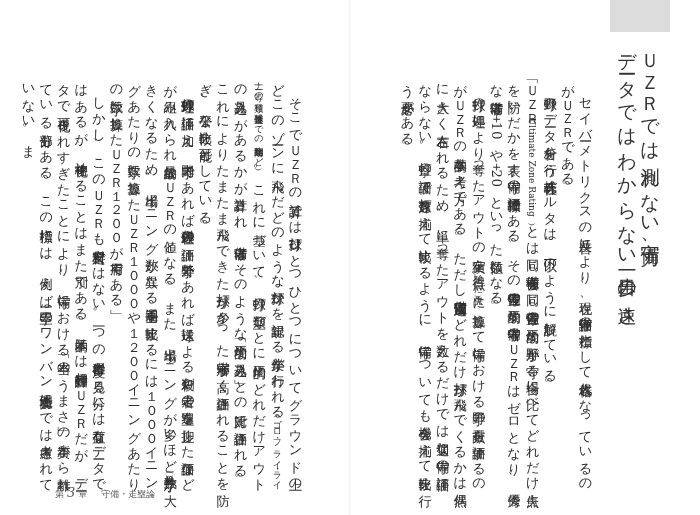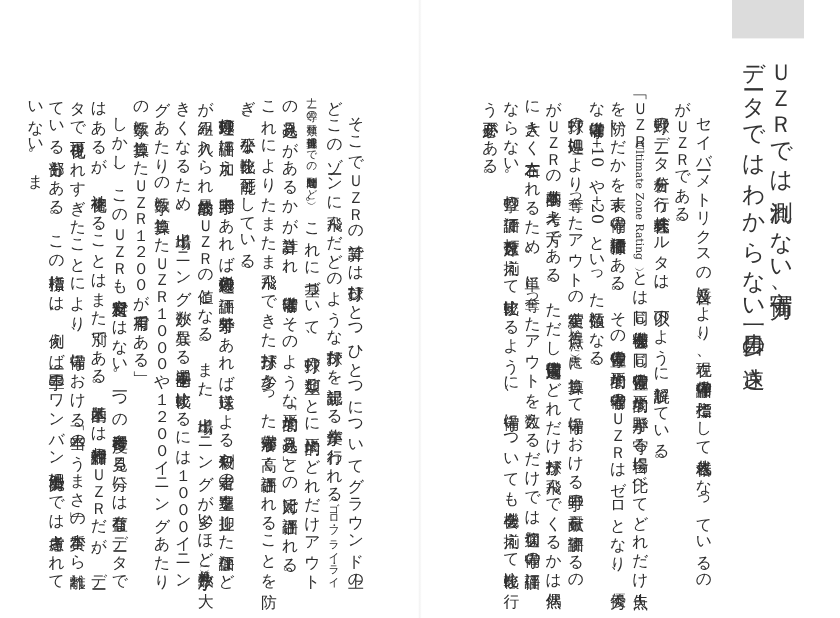--- a/index.html
+++ b/index.html
@@ -42,13 +42,16 @@
 
   <div class="page-num pn-right">147</div>
 
   <div class="col-block left-block">
     <p class="para"><span>そこでＵＺＲの計算では打球ひとつひとつについてグラウンド上のどこのゾーンに飛んだどのような打球かを記録する作業が行われる</span><span class="small">（ゴロ・フライ・ライナー等の種類、捕球位置までの到達時間など）</span><span>。これに基づいて、打球の類型ごとに平均的にどれだけアウトの見込みがあるかが計算され、守備者はそのような「平均的な見込み」との対比で評価される。これによりたまたま飛んできた打球が多かった守備者が高く評価されることを防ぎ、公平な比較を可能としている。</span></p>
     <p class="para"><span>打球処理の評価に加え、内野手であれば併殺処理の評価、外野手であれば送球による刺殺や走者の進塁を抑止した評価などが組み入れられ最終的なＵＺＲの値となる。また、出場イニングが多いほど数字</span><span class="small">（絶対値）</span><span>が大きくなるため、出場イニング数が異なる選手同士を比較するには１０００イニングあたりの数字に換算したＵＺＲ１０００や１２００イニングあたりの数字に換算したＵＺＲ１２００が有用である」</span></p>
     <p class="para">しかし、このＵＺＲも安定材料ではない。一つの参考程度に見る分には有益なデータではあるが、神格化することはまた別である。基本的には相対評価のＵＺＲだが、データで可視化されすぎたことにより、守備における「本当のうまさ」の本質から離れている部分もある。この指標には、例えば一塁手のワンバン処理能力までは考慮されていない。ま</p>
   </div>
 
   <div class="page-num pn-left">105</div>
+  <div class="running-head">
+    <span>第</span><span class="chap-num">3</span><span>章</span><span class="chap-title">守備・走塁論</span>
+  </div>
 </div>
 
 </body></html>

